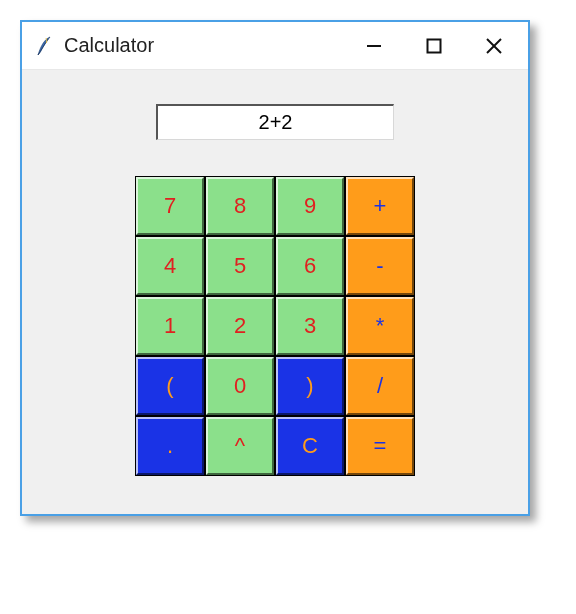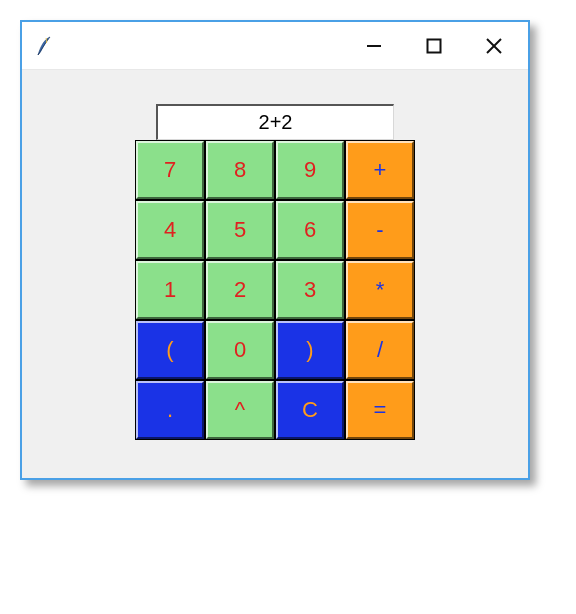--- a/index.html
+++ b/index.html
@@ -49,20 +49,21 @@
     color: #111;
     cursor: default;
   }
   .win-ctrl svg { display:block; }
   .client {
     padding: 34px 38px 38px 38px;
   }
   .display-wrap {
     display: flex;
     justify-content: center;
+    margin-bottom: 36px;
   }
   .display {
     width: 238px;
     height: 36px;
     background: #ffffff;
     border-top: 2px solid #555;
     border-left: 2px solid #555;
     border-right: 1px solid #d8d8d8;
     border-bottom: 1px solid #d8d8d8;
     text-align: center;
@@ -104,20 +105,21 @@
 
 <div class="window">
   <div class="titlebar">
     <span class="icon">
       <svg width="18" height="22" viewBox="0 0 18 22">
         <path d="M3 20 C 6 10, 10 4, 15 2 C 12 6, 9 10, 7 14 C 6 16, 5 18, 3 20 Z" fill="#3b6db5" stroke="#1d3a66" stroke-width="0.6"></path>
         <path d="M3 20 L 13 4" stroke="#1d3a66" stroke-width="0.8" fill="none"></path>
         <path d="M11 3 C 12 5, 12 7, 11 8" stroke="#e6c24a" stroke-width="1" fill="none"></path>
       </svg>
     </span>
+    <span class="title">Calculator</span>
     <span class="spacer"></span>
     <div class="win-ctrl">
       <svg width="16" height="16" viewBox="0 0 16 16">
           <line x1="1" y1="8" x2="15" y2="8" stroke="#111" stroke-width="2"></line>
         </svg>
     </div>
     <div class="win-ctrl">
       <svg width="16" height="16" viewBox="0 0 16 16">
           <rect x="1.5" y="1.5" width="13" height="13" fill="none" stroke="#111" stroke-width="2"></rect>
         </svg>

